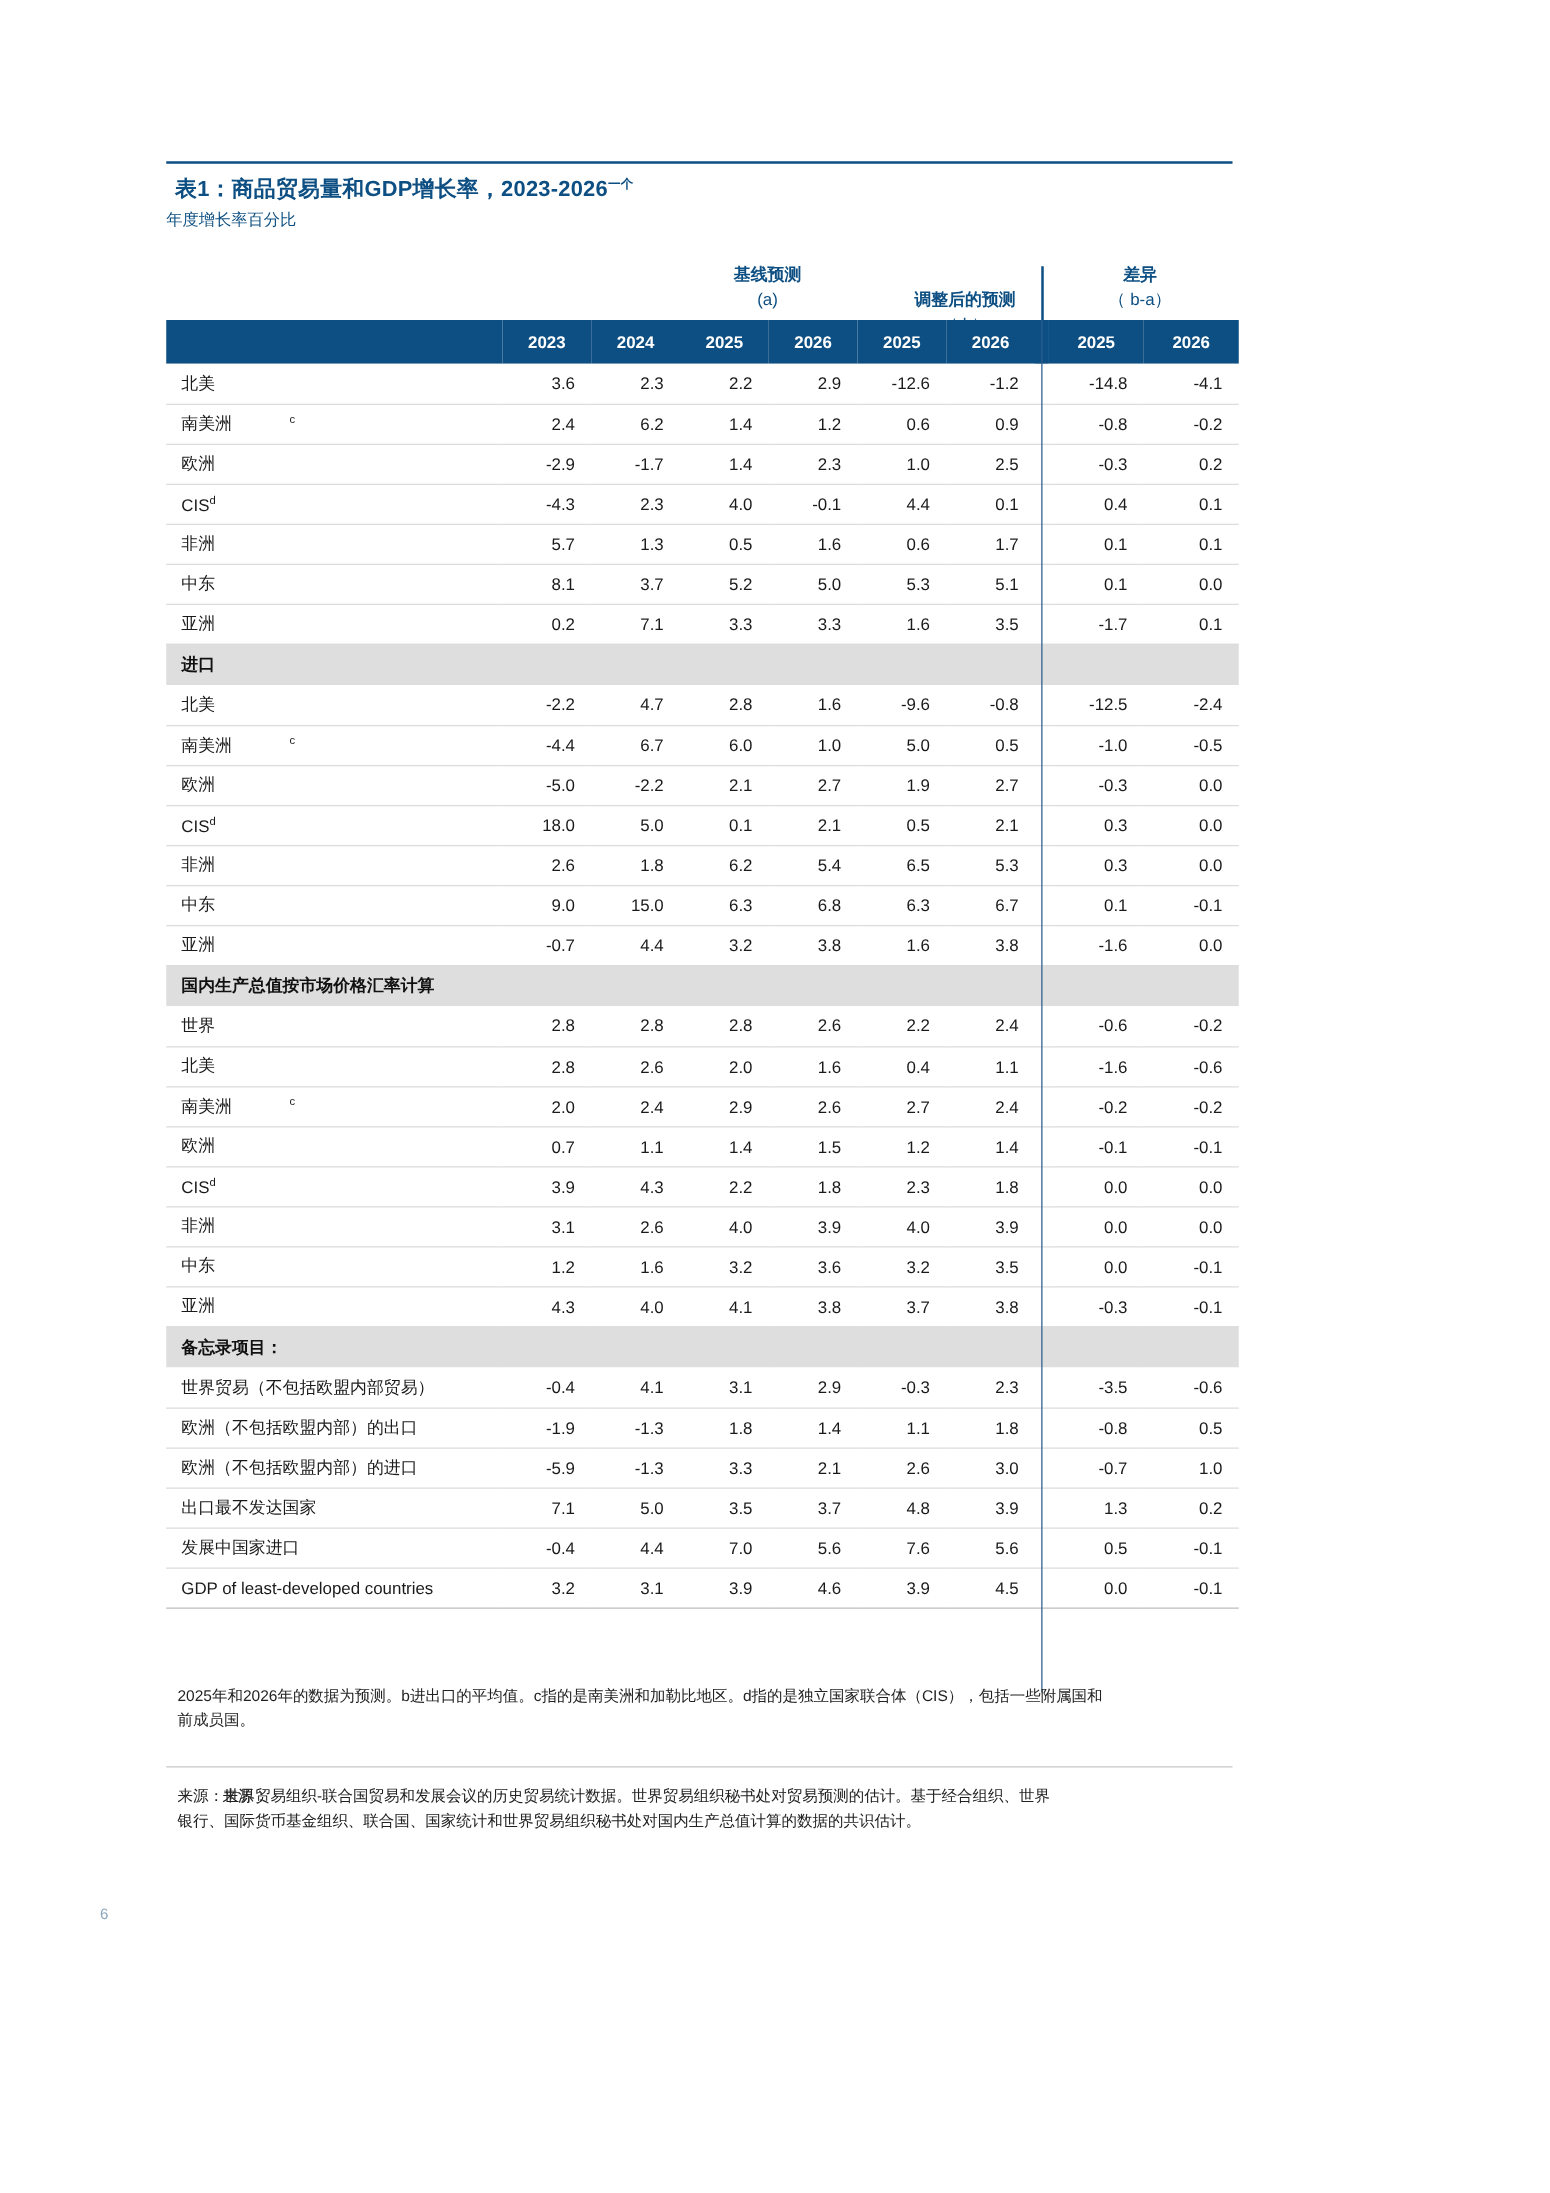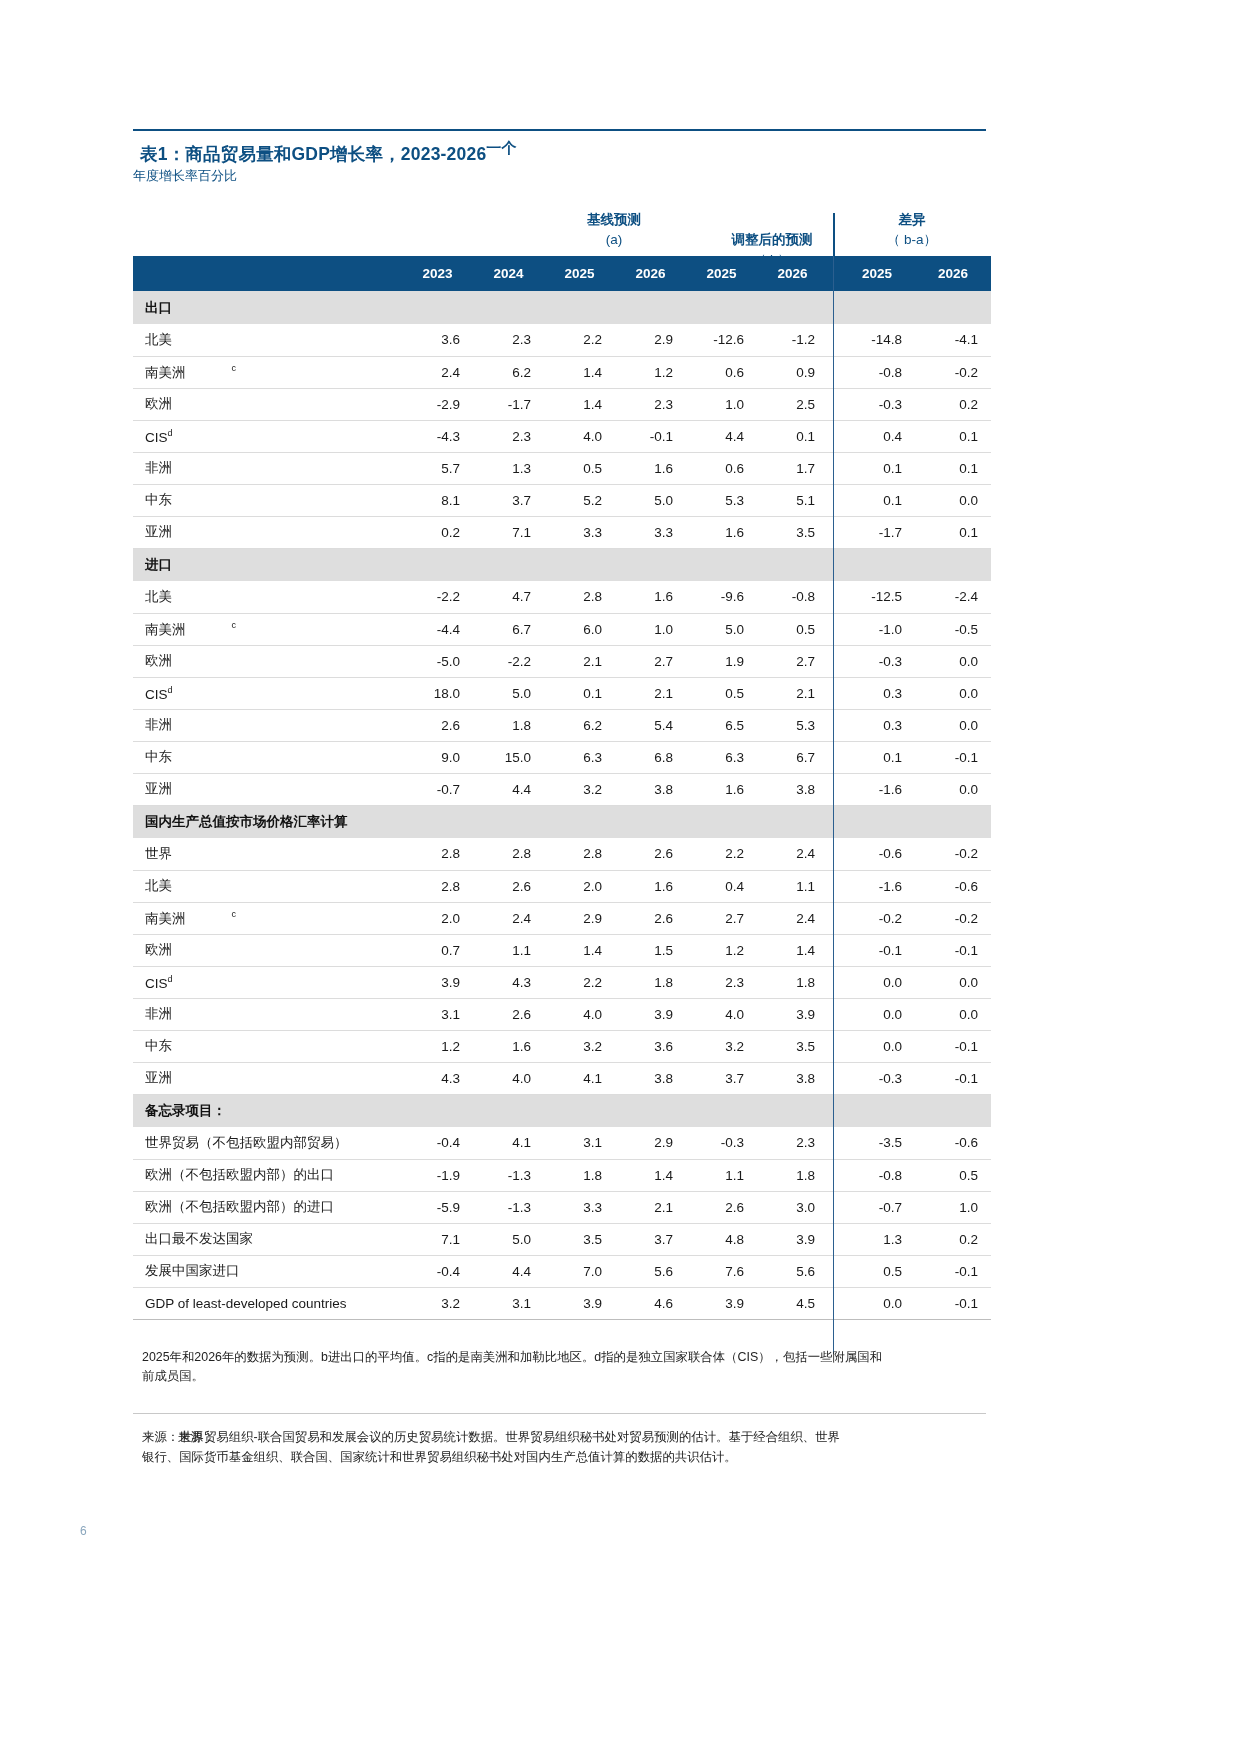--- a/index.html
+++ b/index.html
@@ -35,21 +35,21 @@
     left: 140px;
     top: 139px;
     width: 700px;
     font-size: 17.5px;
     font-weight: bold;
     color: #0d4f82;
     letter-spacing: 0.2px;
     white-space: nowrap;
   }
   .table-title .sup {
-    font-size: 15px;
+    font-size: 10px;
     vertical-align: super;
     font-weight: bold;
   }
   .table-subtitle {
     position: absolute;
     left: 133px;
     top: 167px;
     font-size: 13px;
     color: #0d4f82;
     font-weight: normal;
@@ -284,23 +284,20 @@
         <th>2025</th>
         <th>2026</th>
         <th>2025</th>
         <th>2026</th>
         <th class="gapcell"></th>
         <th>2025</th>
         <th>2026</th>
       </tr>
     </thead>
     <tbody id="table-body">
-        <tr class="section">
-          <td class="lbl" colspan="10">出口</td>
-        </tr>
         <tr class="data first-of-section">
           <td class="lbl">北美</td>
           <td>3.6</td>
           <td>2.3</td>
           <td>2.2</td>
           <td>2.9</td>
           <td>-12.6</td>
           <td>-1.2</td>
           <td class="gapcell"></td>
           <td>-14.8</td>

